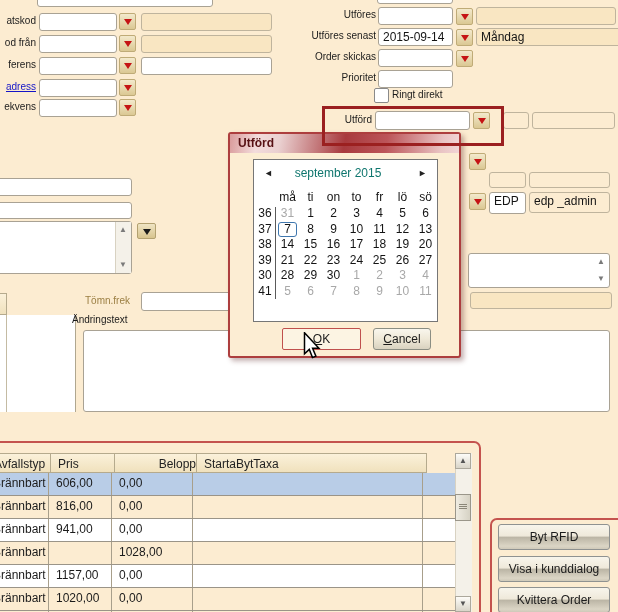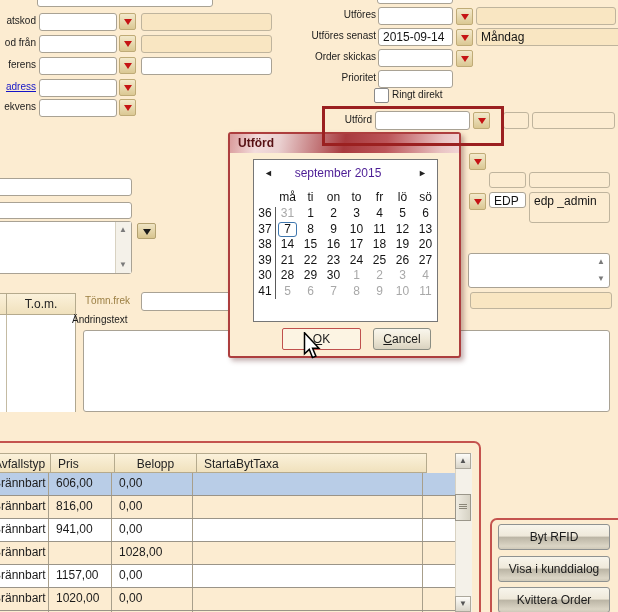--- a/index.html
+++ b/index.html
@@ -74,21 +74,21 @@
   #dlg-title{
     position:absolute; left:0; top:0; right:0; height:19px;
     background:linear-gradient(100deg,#d99a9a 0%,#f3dcdc 12%,#ead0d0 22%,#a83a3e 50%,#bc5559 68%,#e9c3c3 92%,#f2d6d6 100%);
     font-weight:bold; font-size:12px; color:#571114; line-height:19px; padding-left:8px; box-sizing:border-box;
   }
   #calbox{
     position:absolute; left:23px; top:25px; width:185px; height:163px;
     background:#fff; border:1px solid #767676; box-sizing:border-box;
   }
   .calnav{position:absolute; top:8px; font-size:9px; color:#222; cursor:pointer;}
-  #cal-month{position:absolute; top:6px; left:0; right:15px; text-align:center; font-size:12px; color:#4c1d95;}
+  #cal-month{position:absolute; top:6px; left:0; right:15px; text-align:center; font-size:12px; color:#0f766e;}
   .calgrid{display:grid; grid-template-columns:22px repeat(7,23px); position:absolute; left:0;}
   .calgrid div{text-align:center; font-size:12px; height:15.5px; line-height:15.5px; color:#141414;}
   #cal-dayhdr{top:30px;}
   #cal-days{top:46px;}
   .muted{color:#a8a8a8 !important;}
   .weeknum{color:#141414;}
   .daysel{border:1px solid #3f77ae; border-radius:3px; margin:0 2px; line-height:13px !important; height:13px !important; background:#fff;}
   #cal-vline{position:absolute; left:21px; top:47px; width:1px; height:92px; background:#5a5a5a;}
   #cal-today{position:absolute; left:0; right:0; top:141px; height:16px;}
   #today-swatch{position:absolute; left:43px; top:2px; width:24px; height:12px; border:1px solid #3f77ae; border-radius:3px; background:#fff;}
@@ -173,57 +173,56 @@
 
   <div class="arrowbtn" style="left:469px; top:153px;">
     <span class="tri-red"></span>
   </div>
   <div class="fld dis" style="left:489px; top:172px; width:37px; height:16px; background:#fcecd1;"></div>
   <div class="fld dis" style="left:529px; top:172px; width:81px; height:16px; background:#fcecd1;"></div>
 
   <div class="arrowbtn" style="left:469px; top:193px;">
     <span class="tri-red"></span>
   </div>
-  <div class="fld" style="left:489px; top:192px; width:37px; height:16px;">EDP</div>
-  <div class="fld dis" style="left:529px; top:192px; width:81px; height:31px; background:#fcecd1;">edp _admin</div>
+  <div class="fld" style="left:489px; top:192px; width:37px; height:22px;">EDP</div>
+  <div class="fld dis" style="left:529px; top:192px; width:81px; height:21px; background:#fcecd1;">edp _admin</div>
 
   <div class="fld" style="left:-30px; top:178px; width:162px; height:18px;"></div>
   <div class="fld" style="left:-30px; top:202px; width:162px; height:17px;"></div>
   <div class="tarea" style="left:-30px; top:221px; width:162px; height:53px;">
     <div class="sbtrack" style="right:0; top:0; bottom:0; width:15px;"></div>
     <span class="scrollglyph" style="right:4px; top:4px;">▲</span>
     <span class="scrollglyph" style="right:4px; bottom:4px;">▼</span>
   </div>
   <div class="dropbtn" style="left:137px; top:223px;">
     <span class="tri-blk"></span>
   </div>
 
   <div class="abs hdrcell" style="left:-40px; top:293px; width:47px; height:22px;"></div>
-  <div class="abs hdrcell" style="left:6px; top:293px; width:70px; height:22px;">T.o.m.</div>
   <div class="abs" style="left:-40px; top:315px; width:116px; height:97px; background:#fff; border-right:1px solid #b0a78f; box-sizing:border-box;">
     <div class="abs" style="left:46px; top:0; bottom:0; width:1px; background:#c4bba3;"></div>
   </div>
 
   <div class="lbl olive" style="left:85px; top:295px; text-align:left;">Tömn.frek</div>
   <div class="fld" style="left:141px; top:292px; width:100px; height:19px;"></div>
 
   <div class="lbl" style="left:72px; top:314px; text-align:left;">Ändringstext</div>
   <div class="tarea" style="left:83px; top:330px; width:527px; height:82px;"></div>
 
   <div class="tarea" style="left:468px; top:253px; width:142px; height:35px;">
     <span class="scrollglyph" style="right:4px; top:4px;">▲</span>
     <span class="scrollglyph" style="right:4px; bottom:4px;">▼</span>
   </div>
   <div class="fld dis" style="left:470px; top:292px; width:142px; height:17px;"></div>
 
   <div id="wtable">
       <div class="thead">
         <div class="hdrcell" style="width: 64px; padding-left: 7px; text-align: left;">Avfallstyp</div>
         <div class="hdrcell" style="width: 64px; padding-left: 7px; text-align: left;">Pris</div>
-        <div class="hdrcell" style="width: 82px; padding-left: 0; text-align: center;">Belopp</div>
+        <div class="hdrcell" style="width: 82px; padding-left: 0; text-align: right;">Belopp</div>
         <div class="hdrcell" style="width: 231px; padding-left: 7px; text-align: left;">StartaBytTaxa</div>
       </div>
       <div class="trow" style="background: rgb(185, 205, 231);">
         <div class="tcell" style="width: 63px;">Brännbart</div>
         <div class="tcell" style="width: 63px;">606,00</div>
         <div class="tcell" style="width: 81px;">0,00</div>
         <div class="tcell" style="width: 230px;"></div>
       </div>
       <div class="trow" style="background: rgb(252, 236, 209);">
         <div class="tcell" style="width: 63px;">Brännbart</div>

